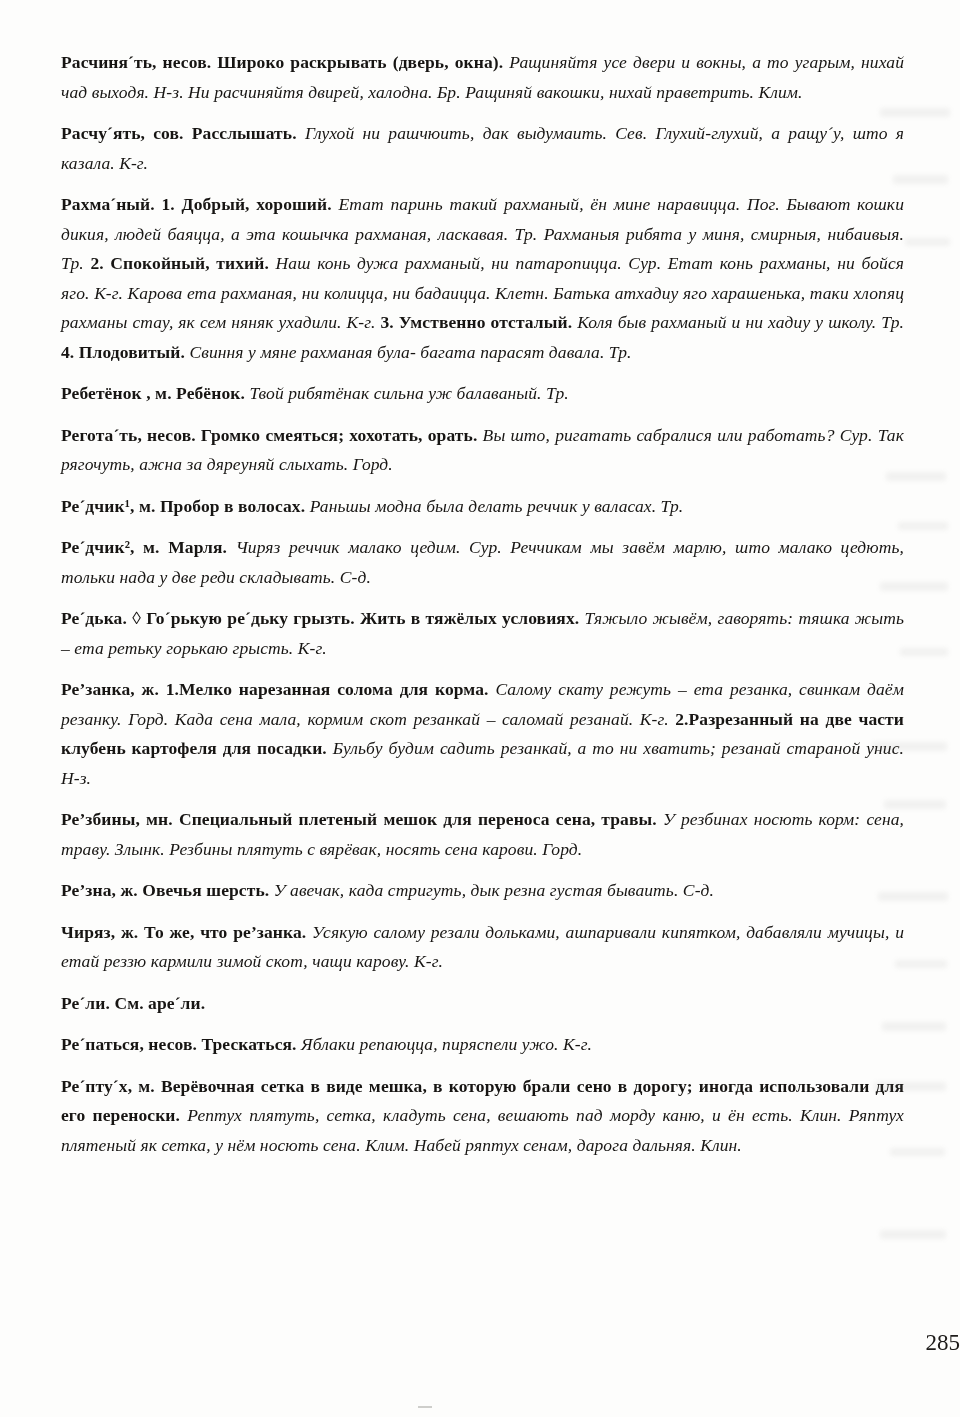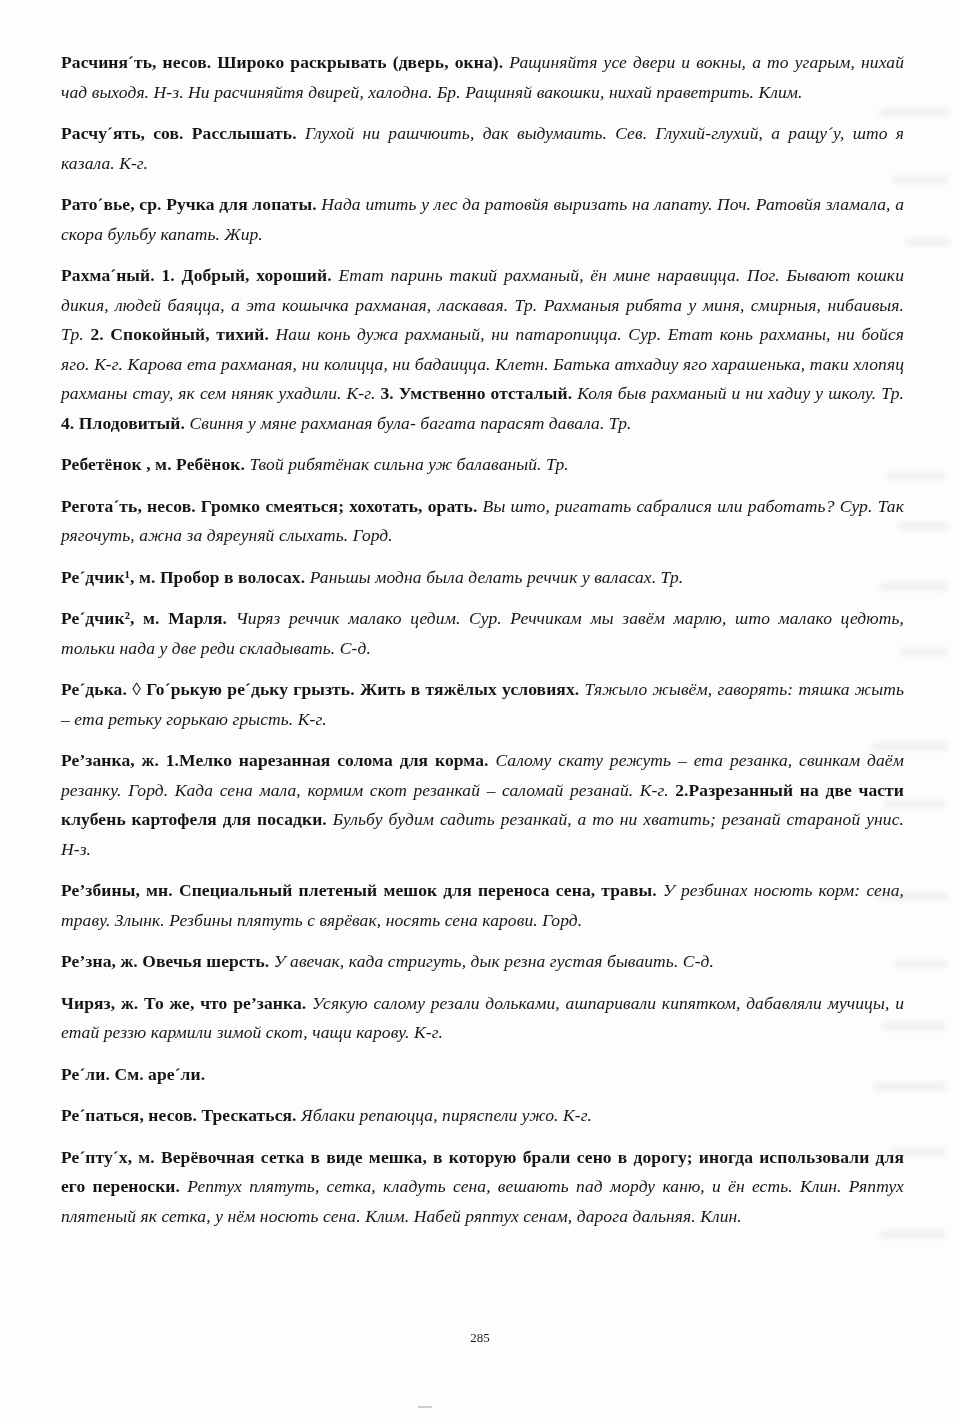--- a/index.html
+++ b/index.html
@@ -30,22 +30,22 @@
     text-align: justify;
     letter-spacing: 0.1px;
   }
   .seg-bold   { font-weight: bold; }
   .seg-italic { font-style: italic; }
   .page-number {
     position: absolute;
     left: 0;
     right: 0;
     top: 1330px;
-    text-align: center;
-    font-size: 13px;
+    text-align: right;
+    font-size: 23px;
     color: #1d1b19;
   }
   
   .bleed {
     position: absolute;
     background: #8a8a88;
     filter: blur(2.5px);
     opacity: 0.10;
     border-radius: 2px;
     pointer-events: none;
@@ -62,21 +62,20 @@
 </style>
 </head>
 <body>
 
 <div class="page-scan">
 
   <div class="content">
 
   <p class="entry"><span class="seg-bold">Расчиня´ть, несов. Широко раскрывать (дверь, окна). </span><span class="seg-italic">Ращиняйтя усе двери и вокны, а то угарым, нихай чад выходя. Н-з. Ни расчиняйтя двирей, халодна. Бр. Ращиняй вакошки, нихай праветрить. Клим.</span></p>
       <p class="entry"><span class="seg-bold">Расчу´ять, сов. Расслышать. </span><span class="seg-italic">Глухой ни рашчюить, дак выдумаить. Сев. Глухий-глухий, а ращу´у, што я казала. К-г.</span></p>
-      <p class="entry"><span class="seg-bold">Рато´вье, ср. Ручка для лопаты. </span><span class="seg-italic">Нада итить у лес да ратовйя выризать на лапату. Поч. Ратовйя зламала, а скора бульбу капать. Жир.</span></p>
       <p class="entry"><span class="seg-bold">Рахма´ный.  1. Добрый, хороший. </span><span class="seg-italic">Етат паринь такий рахманый, ён мине наравицца. Пог. Бывают кошки дикия, людей баяцца, а эта кошычка рахманая, ласкавая. Тр. Рахманыя рибята у миня, смирныя, нибаивыя. Тр. </span><span class="seg-bold">2. Спокойный, тихий. </span><span class="seg-italic">Наш конь дужа рахманый, ни патаропицца. Сур. Етат конь рахманы, ни бойся яго. К-г. Карова ета рахманая, ни колицца, ни бадаицца. Клетн. Батька атхадиу яго харашенька, таки хлопяц рахманы стау, як сем няняк ухадили. К-г. </span><span class="seg-bold">3. Умственно отсталый. </span><span class="seg-italic">Коля быв рахманый и ни хадиу у школу. Тр. </span><span class="seg-bold">4. Плодовитый. </span><span class="seg-italic">Свиння у мяне рахманая була- багата парасят давала. Тр.</span></p>
       <p class="entry"><span class="seg-bold">Ребетёнок , м. Ребёнок. </span><span class="seg-italic">Твой рибятёнак сильна уж балаваный. Тр.</span></p>
       <p class="entry"><span class="seg-bold">Регота´ть, несов. Громко смеяться; хохотать, орать. </span><span class="seg-italic">Вы што, ригатать сабралися или работать? Сур. Так рягочуть, ажна за дяреуняй слыхать. Горд.</span></p>
       <p class="entry"><span class="seg-bold">Ре´дчик¹, м. Пробор в волосах. </span><span class="seg-italic">Раньшы модна была делать реччик у валасах. Тр.</span></p>
       <p class="entry"><span class="seg-bold">Ре´дчик², м. Марля. </span><span class="seg-italic">Чиряз реччик малако цедим. Сур. Реччикам мы завём марлю, што малако цедють, тольки нада у две реди складывать. С-д.</span></p>
       <p class="entry"><span class="seg-bold">Ре´дька. ◊ Го´рькую ре´дьку грызть. Жить в тяжёлых условиях. </span><span class="seg-italic">Тяжыло жывём, гаворять: тяшка жыть – ета ретьку горькаю грысть. К-г.</span></p>
       <p class="entry"><span class="seg-bold">Ре’занка, ж. 1.Мелко нарезанная солома для корма. </span><span class="seg-italic">Салому скату режуть – ета резанка, свинкам даём резанку. Горд. Када сена мала, кормим скот резанкай – саломай резанай. К-г. </span><span class="seg-bold">2.Разрезанный на две части клубень картофеля для посадки. </span><span class="seg-italic">Бульбу будим садить резанкай, а то ни хватить; резанай стараной унис. Н-з.</span></p>
       <p class="entry"><span class="seg-bold">Ре’збины, мн. Специальный плетеный мешок для переноса сена, травы. </span><span class="seg-italic">У резбинах носють корм: сена, траву. Злынк. Резбины плятуть с вярёвак, носять сена карови. Горд.</span></p>
       <p class="entry"><span class="seg-bold">Ре’зна, ж. Овечья шерсть. </span><span class="seg-italic">У авечак, када стригуть, дык резна густая бываить. С-д.</span></p>
       <p class="entry"><span class="seg-bold">Чиряз, ж. То же, что ре’занка. </span><span class="seg-italic">Усякую салому резали дольками, ашпаривали кипятком, дабавляли мучицы, и етай реззю кармили зимой скот, чащи карову. К-г.</span></p>

